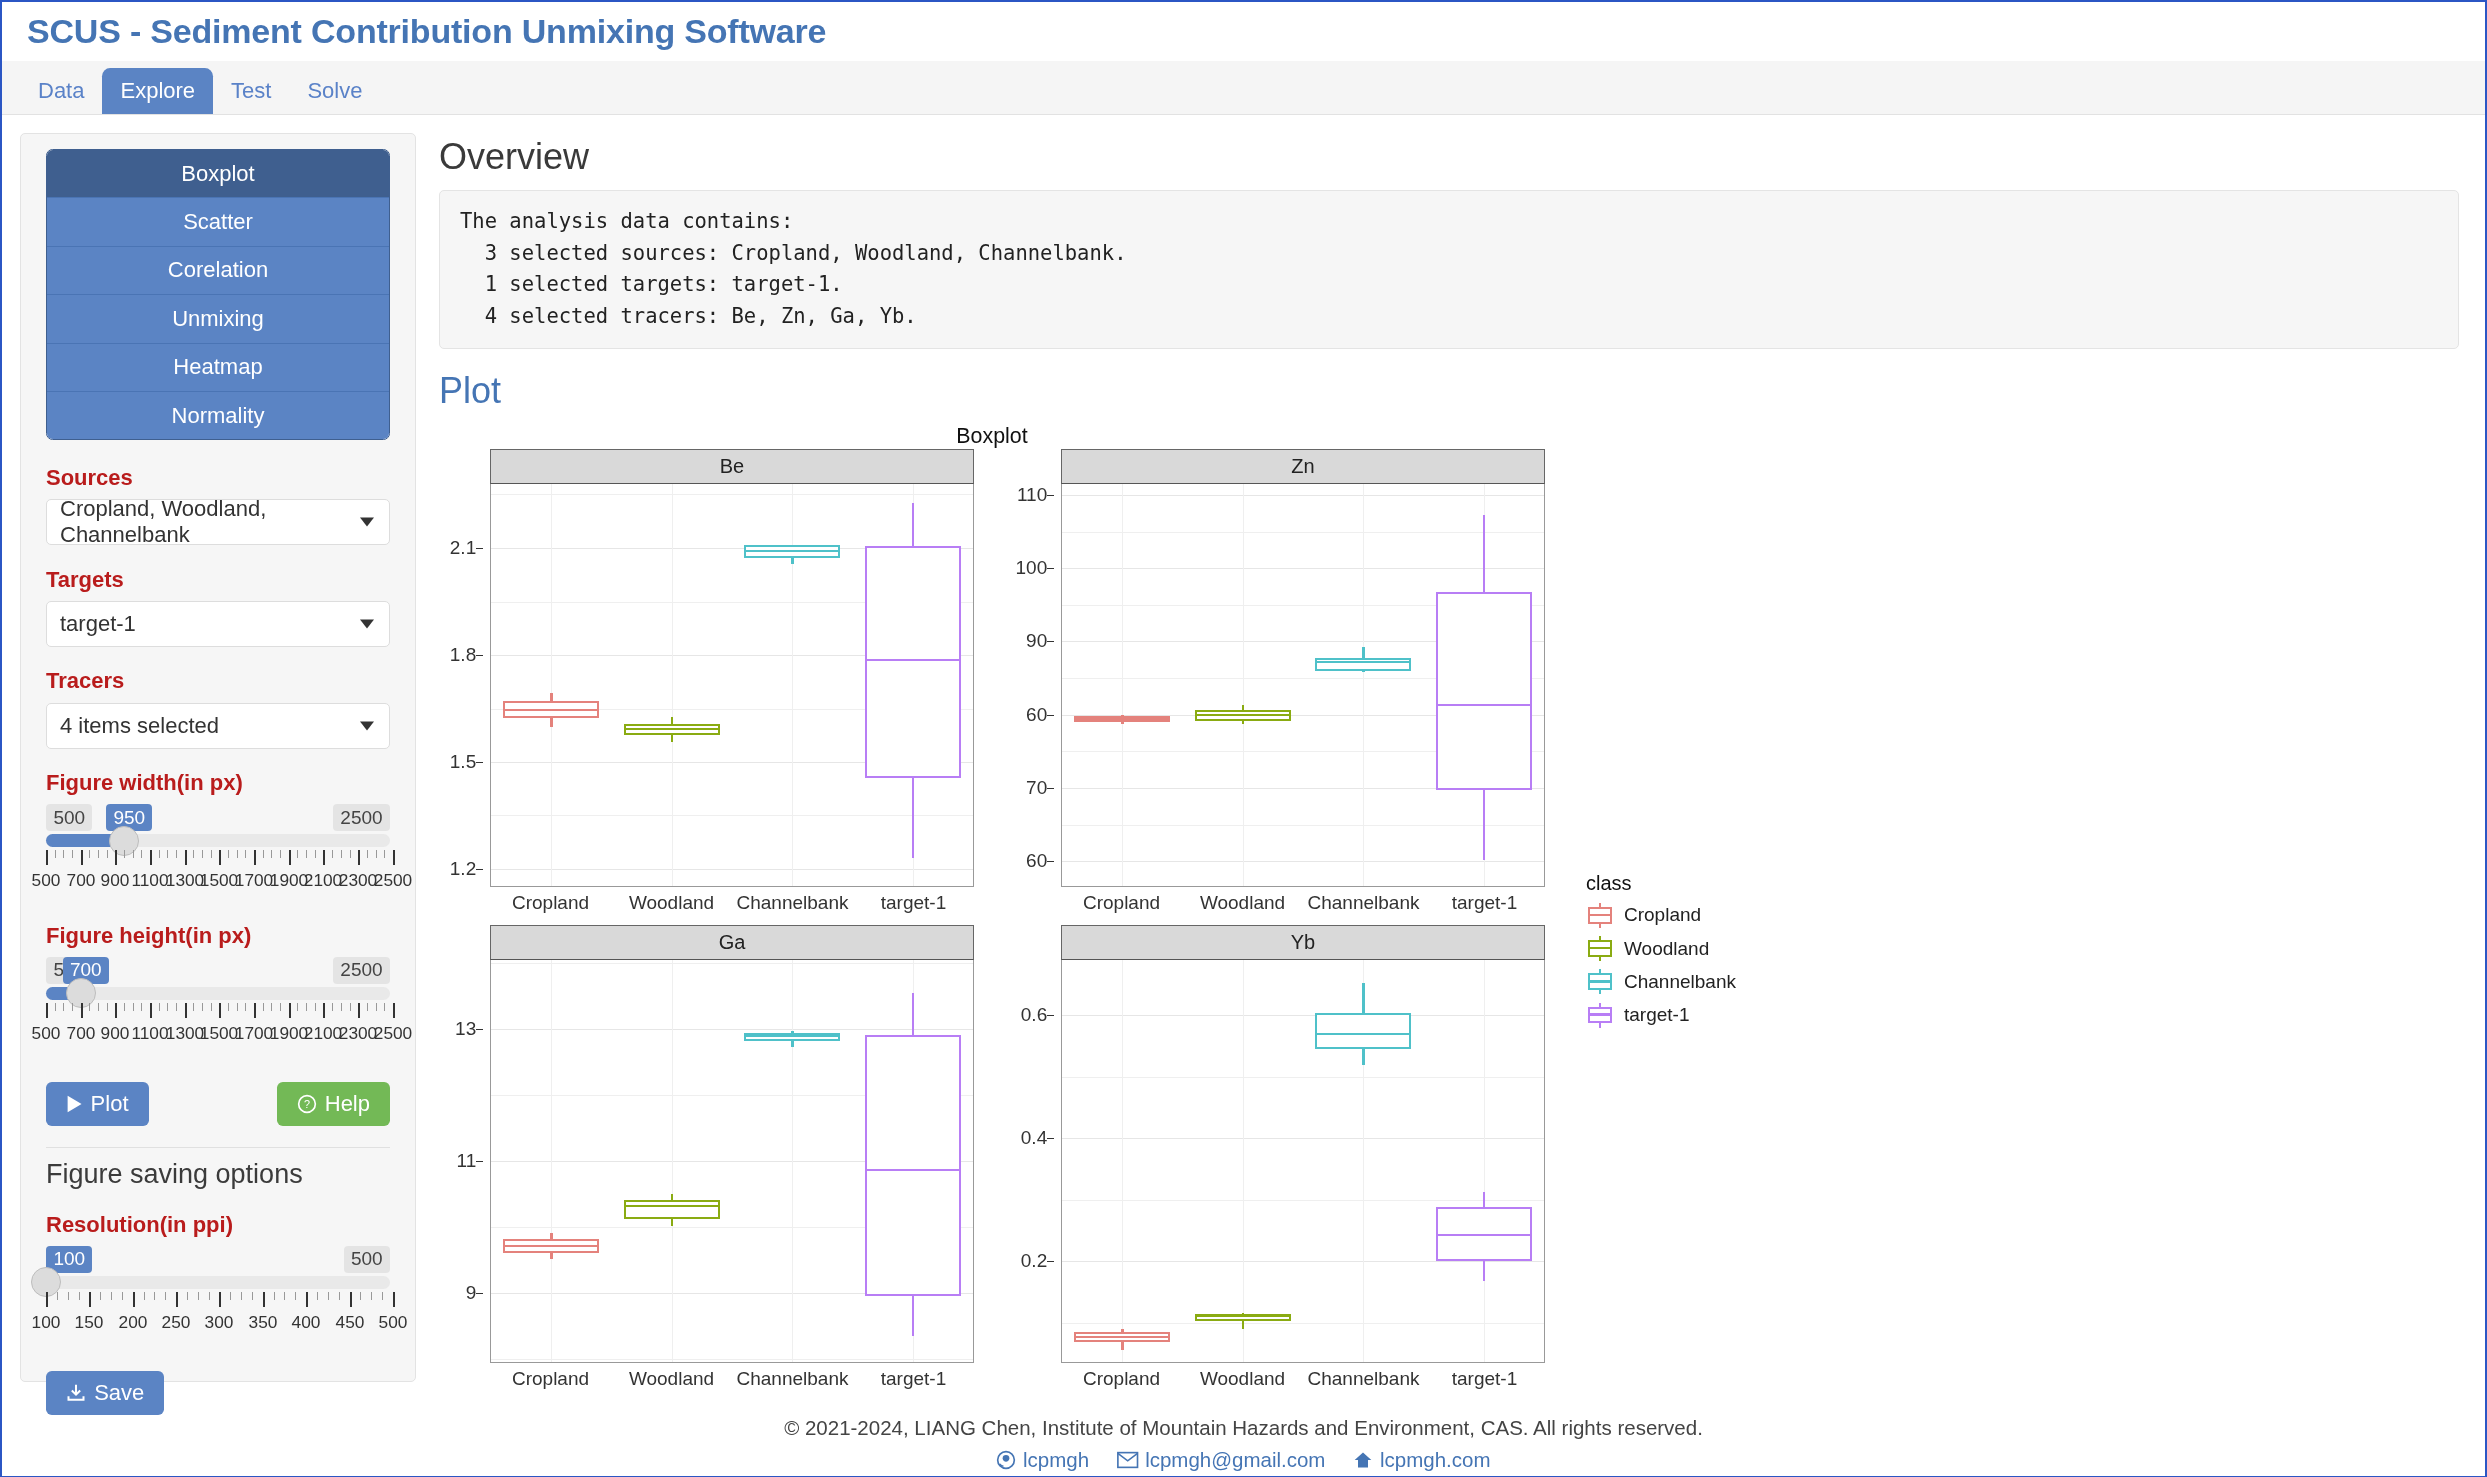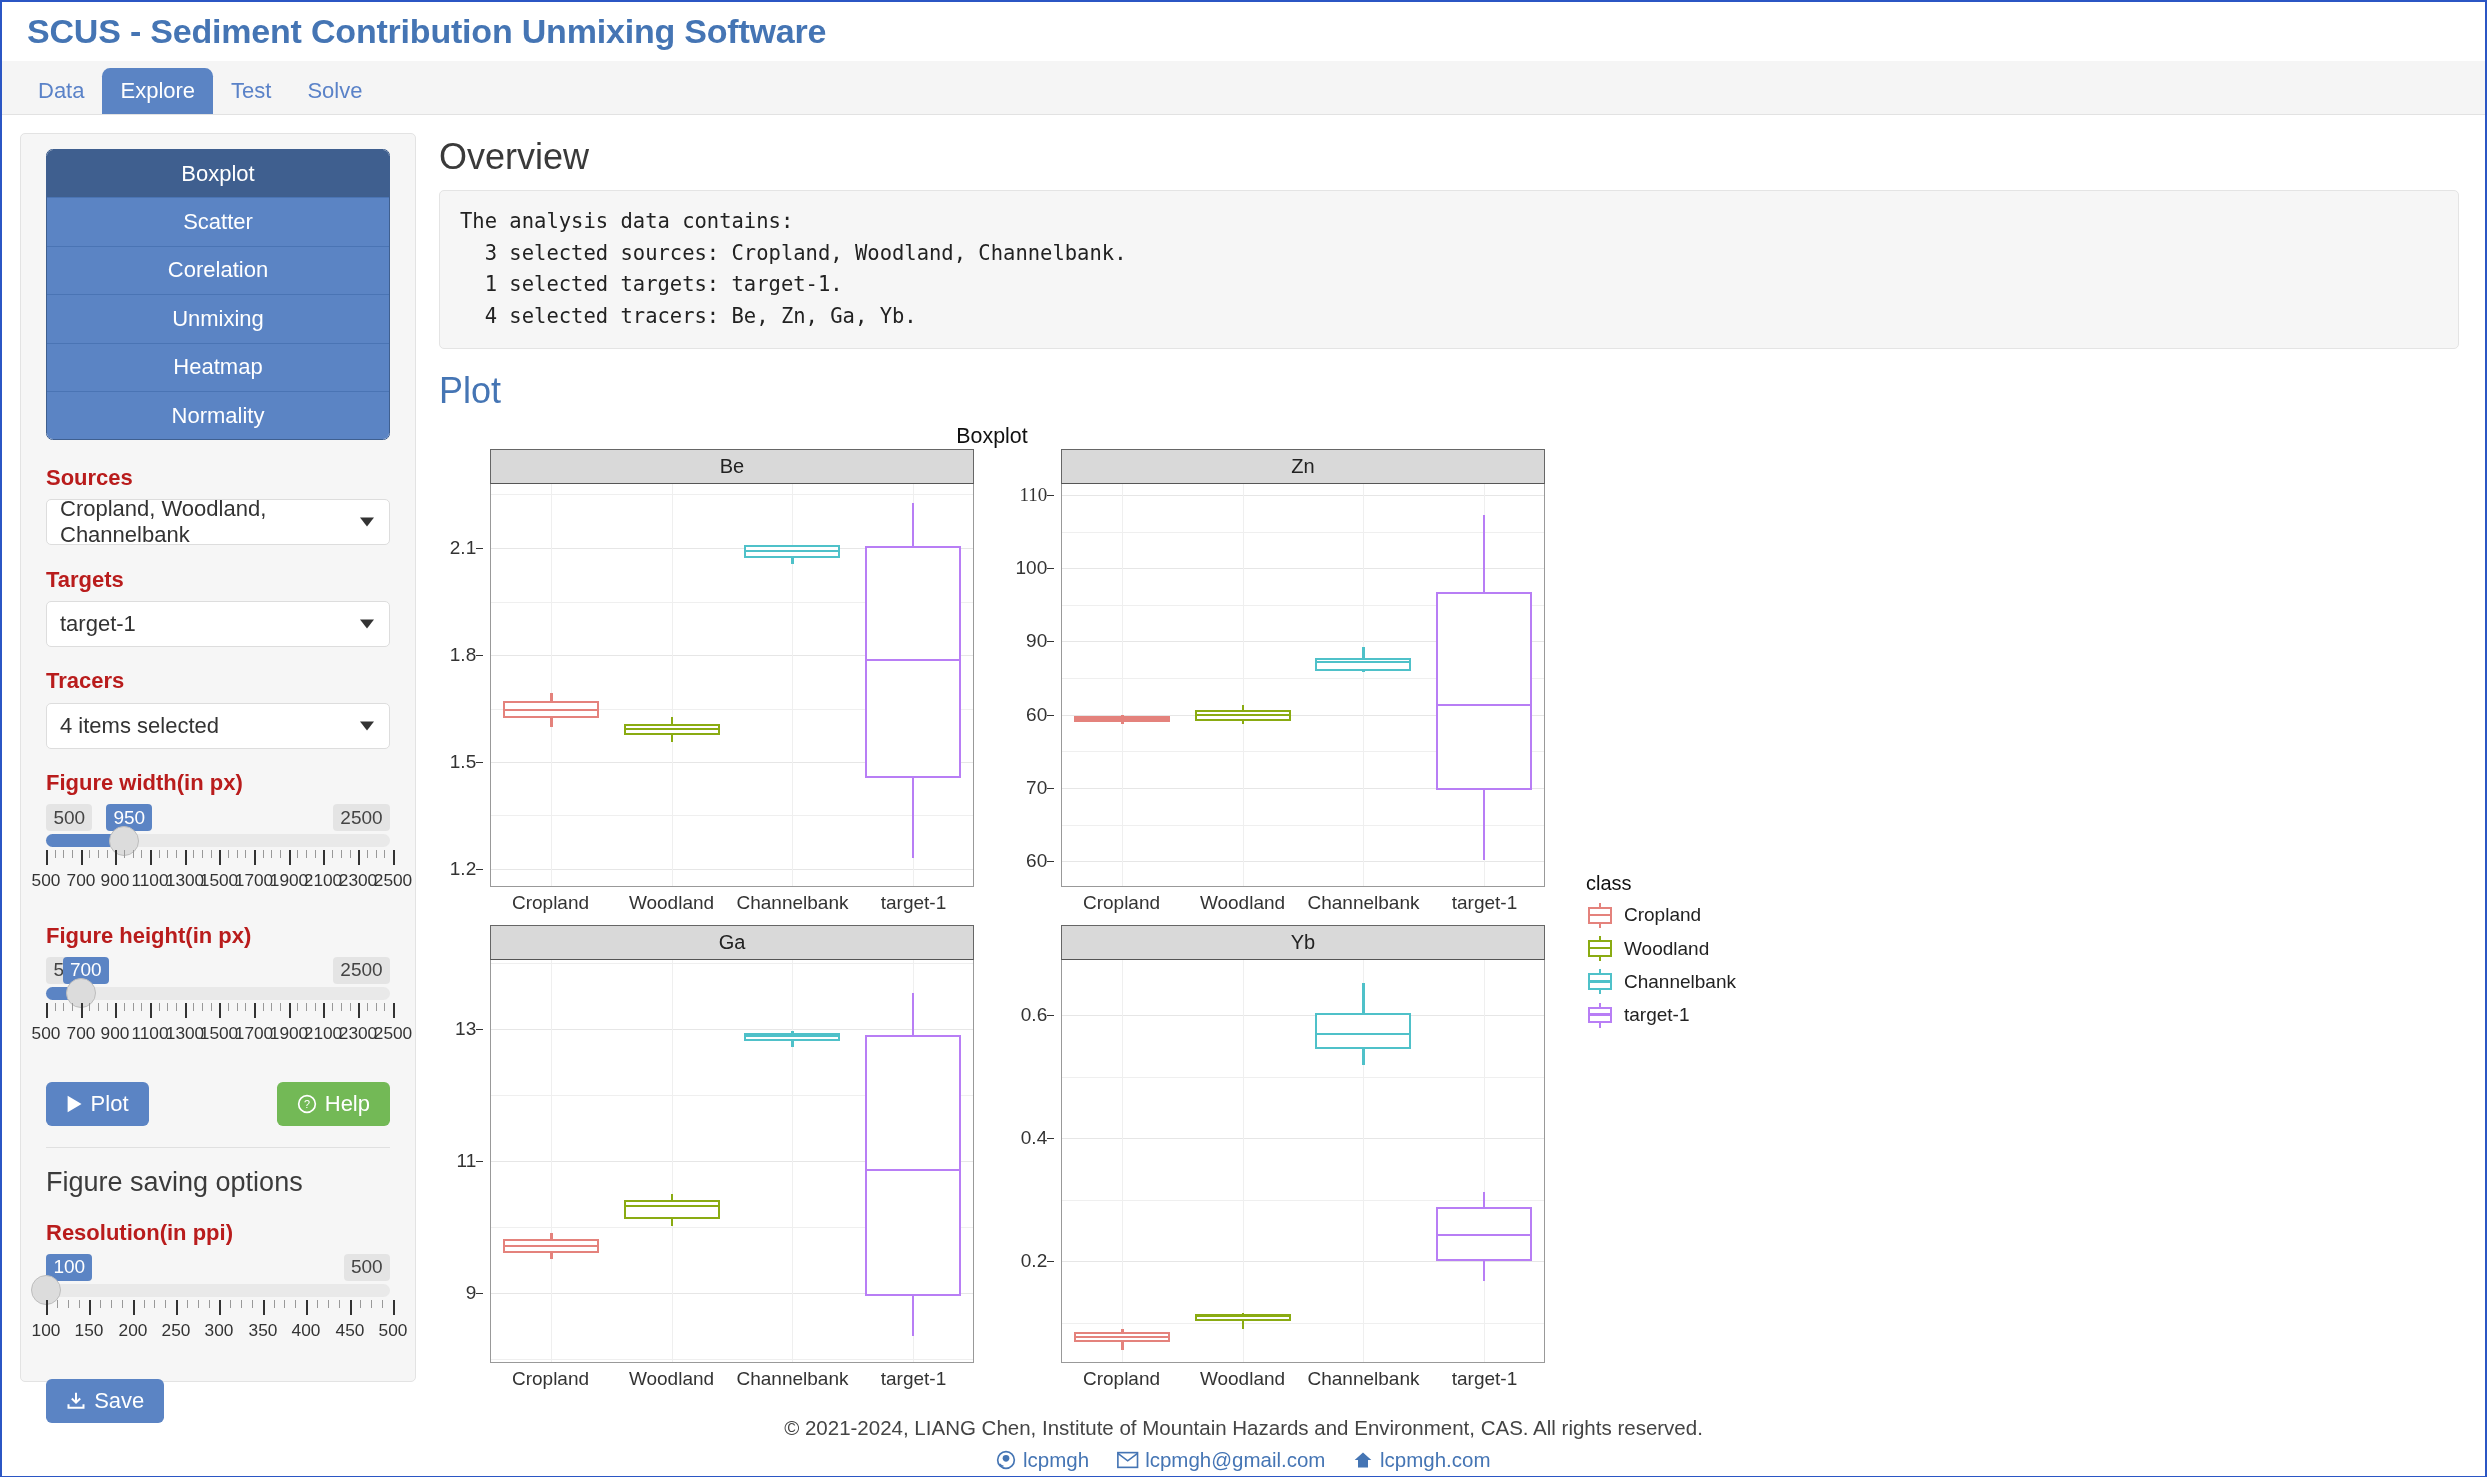--- a/index.html
+++ b/index.html
@@ -99,21 +99,21 @@
   .ticklabels { position:absolute; top:66px; left:0; right:0; height:23px; font-size:17.3px; color:#333;}
   .ticklabels span { position:absolute; transform:translateX(-50%); }
   .btnrow { display:flex; justify-content:space-between; margin-top: 28px; }
   .btn {
     border:none; border-radius:5.8px; color:#fff; font-size:22px;
     padding: 9px 20px; display:flex; align-items:center; gap:8.2px; cursor:pointer;
   }
   .btn-primary { background:#5b84c4; }
   .btn-success { background:#73b956; }
   .hr { border-top:0.8px solid #e0e0e0; margin: 21.4px 0 0 0;}
-  .sect-title { font-size:27px; color:#3b3b3b; margin: 19px 0 5px 0; }
+  .sect-title { font-size:27px; color:#3b3b3b; margin: 11px 0 5px 0; }
   
   .main { flex: 1 1 auto; padding-right: 8.2px;}
   .h2 { font-size: 36px; color:#3a3a3a; font-weight:normal; margin: 3.3px 0 11.5px 0;}
   .h2.blue { color:#4575b4; }
   .overview {
     background:#f6f6f6; border:0.8px solid #e4e4e4; border-radius:5px;
     padding: 15px 20px; font-family:"DejaVu Sans Mono", monospace;
     font-size: 20.5px; line-height: 1.55; color:#222; white-space: pre;
   }
   
@@ -514,21 +514,21 @@
                 <div class="ylab" style="top: 377px;">60</div>
                 <div class="ytick" style="top: 377px;"></div>
                 <div class="ylab" style="top: 304px;">70</div>
                 <div class="ytick" style="top: 304px;"></div>
                 <div class="ylab" style="top: 231px;">60</div>
                 <div class="ytick" style="top: 231px;"></div>
                 <div class="ylab" style="top: 157px;">90</div>
                 <div class="ytick" style="top: 157px;"></div>
                 <div class="ylab" style="top: 84px;">100</div>
                 <div class="ytick" style="top: 84px;"></div>
-                <div class="ylab" style="top: 11px; font-family: Liberation Serif, serif;">110</div>
+                <div class="ylab" style="top: 11px;">110</div>
                 <div class="ytick" style="top: 11px;"></div>
               </div>
               <div class="bx" style="left: 2.5%; width: 20%; top: 0px; bottom: 0px;">
                 <div class="wh" style="left: calc(50% - 1.2px); top: 231px; height: 9.5px; background: rgb(228, 130, 124);"></div>
                 <div class="box" style="left: 0px; right: 0px; top: 232px; height: 5.9px; border-color: rgb(228, 130, 124); background: rgb(255, 255, 255);"></div>
                 <div class="med" style="left: 0px; right: 0px; top: 234px; background: rgb(228, 130, 124);"></div>
               </div>
               <div class="bx" style="left: 27.5%; width: 20%; top: 0px; bottom: 0px;">
                 <div class="wh" style="left: calc(50% - 1.2px); top: 221px; height: 19px; background: rgb(138, 171, 18);"></div>
                 <div class="box" style="left: 0px; right: 0px; top: 226px; height: 11.7px; border-color: rgb(138, 171, 18); background: rgb(255, 255, 255);"></div>

